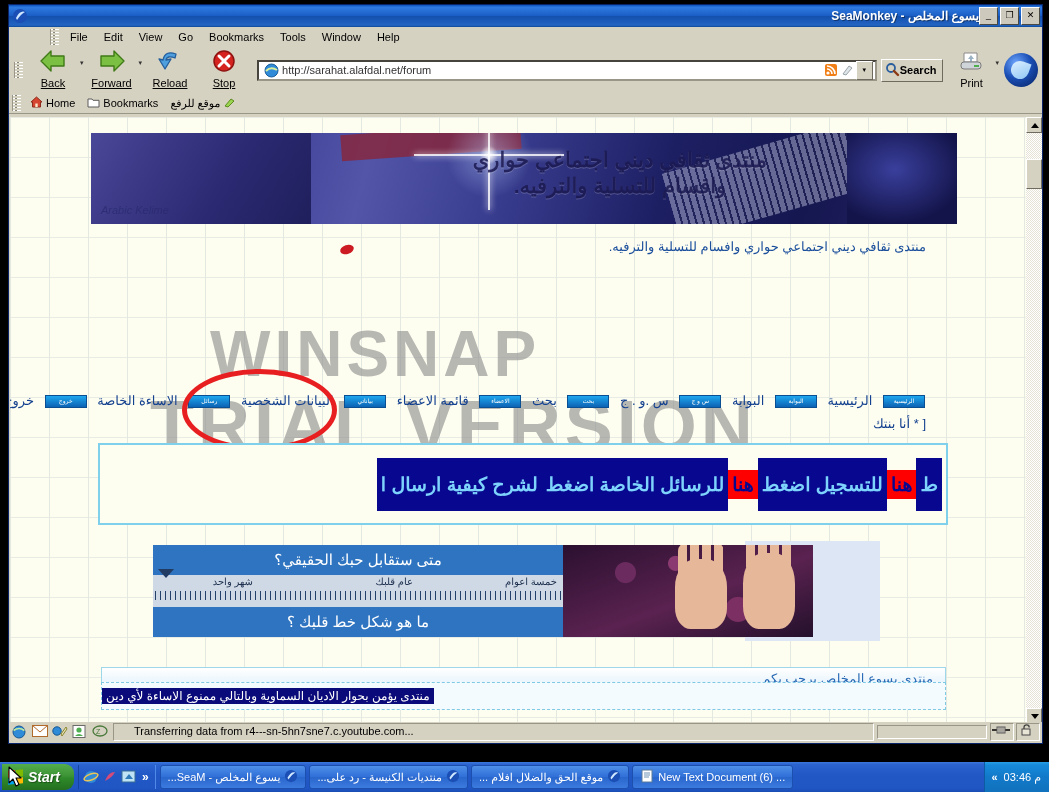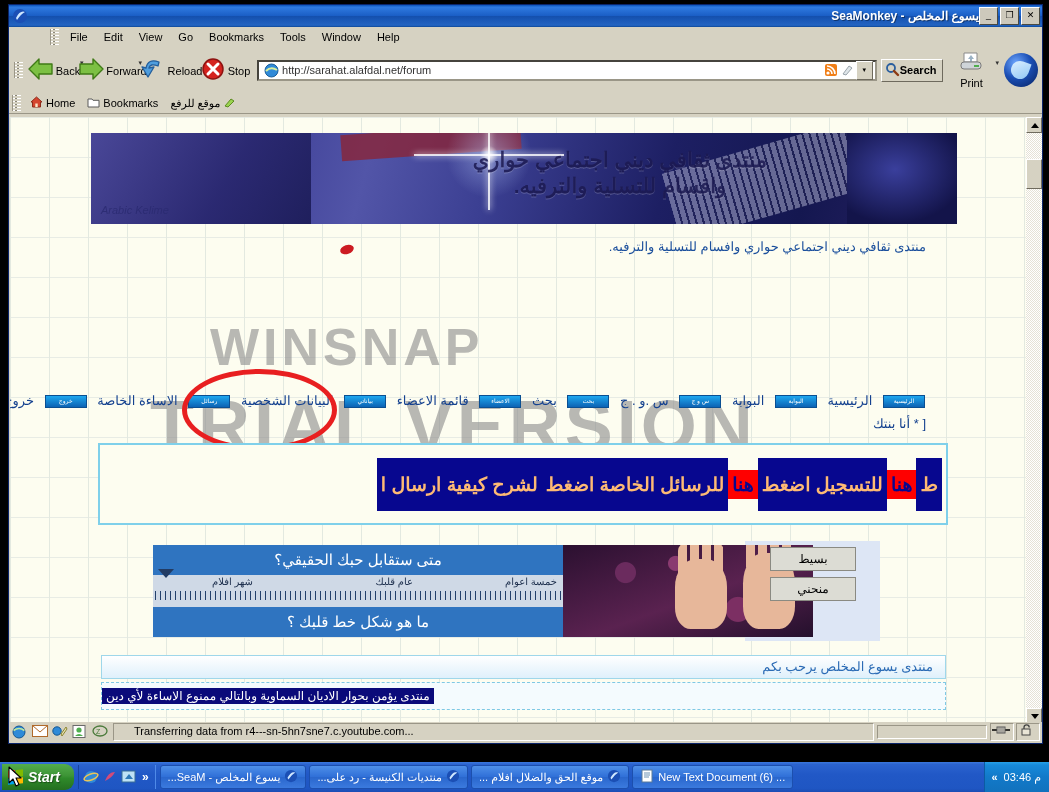--- a/index.html
+++ b/index.html
@@ -26,21 +26,21 @@
   #menubar{height:20px;background:#d6d2c2;display:flex;align-items:center;border-bottom:0;margin-left:38px;}
   .gripper{width:8px;height:16px;margin:0 3px;background:
       repeating-linear-gradient(to bottom,#fff 0 1px,transparent 1px 3px);
       border-left:1px solid #9a9687;position:relative;}
   .gripper:before{content:"";position:absolute;left:2px;top:0;width:2px;height:100%;
       background:repeating-linear-gradient(to bottom,#8b8778 0 1px,transparent 1px 3px);}
   .menu-item{padding:2px 8px;font-size:11px;color:#000;}
 
   
   #navbar{height:46px;background:#d6d2c2;display:flex;align-items:center;padding-left:2px;}
-  .tb-tool{width:54px;height:44px;display:flex;align-items:center;justify-content:center;}
+  .tb-tool{width:54px;height:44px;display:flex;flex-direction:column;align-items:center;text-decoration:underline;}
   .tb-tool .lbl{font-size:11px;color:#000;margin-top:1px;}
   .tb-drop{font-size:7px;color:#333;align-self:center;margin:0 1px 14px 0;}
   .arrow-ico{width:30px;height:26px;}
   #urlbar{flex:1 1 auto;height:21px;margin:0 4px 0 6px;background:#fff;border:2px inset #9a9687;
           display:flex;align-items:center;padding:0 2px;box-sizing:border-box;}
   #urlbar .favicon{width:15px;height:15px;margin:0 3px;}
   #urlbar .url{flex:1 1 auto;font-size:11px;color:#333;white-space:nowrap;overflow:hidden;}
   .rssico{width:14px;height:14px;margin-right:2px;}
   .urldrop{width:15px;height:17px;background:#d6d2c2;border:1px solid;border-color:#fff #6e6a5d #6e6a5d #fff;
            font-size:7px;text-align:center;line-height:16px;}
@@ -98,29 +98,29 @@
      background:linear-gradient(to bottom,#1ea7ef,#0c63b4);border:1px solid #0a4f92;
      font-size:6px;color:#fff;text-align:center;line-height:11px;overflow:hidden;}
 
   
   #oval{position:absolute;left:172px;top:252px;width:155px;height:82px;border:5px solid #e81f20;
         border-radius:50%;box-sizing:border-box;}
 
   
   #wm1,#wm2{position:absolute;color:#8e8e8e;font-weight:bold;letter-spacing:4px;opacity:.62;
         font-family:"Liberation Sans",sans-serif;}
-  #wm1{left:200px;top:200px;font-size:52px;}
+  #wm1{left:200px;top:200px;font-size:64px;}
   #wm2{left:140px;top:268px;font-size:72px;}
 
   
   #bluebar{position:absolute;left:88px;top:326px;width:850px;height:82px;background:#fdfdf0;
         border:2px solid #7fd0ea;box-sizing:border-box;padding:4px;}
   #bluebar .inner{height:100%;background:#fdfdf0;display:flex;align-items:center;justify-content:flex-start;
         direction:rtl;}
-  .bb-seg{background:#07078f;color:#fdba74;font-size:19px;font-weight:bold;padding:15px 4px;white-space:nowrap;}
+  .bb-seg{background:#07078f;color:#7dd3fc;font-size:19px;font-weight:bold;padding:15px 4px;white-space:nowrap;}
   .bb-hot{background:#ff0000;color:#07078f;font-size:19px;font-weight:bold;padding:3px 4px;}
 
   
   #flash{position:absolute;left:143px;top:428px;width:660px;height:92px;background:#e8eef8;overflow:hidden;}
   #flash .hands{position:absolute;right:0;top:0;width:250px;height:92px;
         background:radial-gradient(circle at 25% 30%,#6b2b5e 0 10px,transparent 11px),
                    radial-gradient(circle at 70% 70%,#7c2f63 0 12px,transparent 13px),
                    radial-gradient(circle at 45% 20%,#8a3a70 0 7px,transparent 8px),
                    linear-gradient(160deg,#2b1030,#5a2250 55%,#24102c);}
   #flash .palm{position:absolute;top:8px;width:52px;height:76px;background:#e7b79a;border-radius:40% 40% 30% 30%;}
@@ -137,21 +137,21 @@
         background:repeating-linear-gradient(to right,#23406b 0 1px,transparent 1px 5px);}
   #flash .slab{position:absolute;top:1px;direction:rtl;font-size:10px;color:#1d2f4d;}
   #flash .marker{position:absolute;left:5px;top:-6px;width:0;height:0;border-left:8px solid transparent;
         border-right:8px solid transparent;border-top:9px solid #223b63;}
   #opts{position:absolute;left:760px;top:430px;width:86px;}
   #opts .opt{height:22px;margin-bottom:6px;background:#dcdcd4;border:1px solid #8a8a82;
         display:flex;align-items:center;justify-content:center;font-size:12px;color:#000;direction:rtl;}
   #flashbg{position:absolute;left:735px;top:424px;width:135px;height:100px;background:#dde6f5;}
 
   
-  #welcome{position:absolute;left:91px;top:538px;width:845px;height:24px;
+  #welcome{position:absolute;left:91px;top:550px;width:845px;height:24px;
         background:linear-gradient(to bottom,#ffffff,#dff0fb);border:1px solid #9fd7ea;box-sizing:border-box;
         direction:rtl;color:#2b6bb5;font-size:13px;padding:3px 12px 0 0;}
   #notice{position:absolute;left:91px;top:565px;width:845px;height:28px;background:#f4fbfe;
         border:1px dashed #7fc9e4;box-sizing:border-box;display:flex;align-items:center;}
   #notice .hl{background:#0a0a7a;color:#fff;font-size:12px;padding:1px 4px;direction:rtl;}
 
   
   #vscroll{position:absolute;right:0;top:112px;width:16px;height:607px;background:
         repeating-conic-gradient(#e6e2d6 0 25%,#ffffff 0 50%) 0 0/2px 2px;}
   .sb-btn{width:16px;height:16px;background:#d6d2c2;border:1px solid;border-color:#fff #6e6a5d #6e6a5d #fff;
@@ -417,29 +417,25 @@
                 <span class="fingers"></span>
               </span>
             <span class="palm a">
                 <span class="fingers"></span>
               </span>
           </div>
           <div class="qtop">متى ستقابل حبك الحقيقي؟</div>
           <div class="scale">
             <span class="slab" style="right:6px">خمسة اعوام</span>
             <span class="slab" style="right:150px">عام قلبك</span>
-            <span class="slab" style="right:310px">شهر افلام</span>
+            <span class="slab" style="right:310px">شهر واحد</span>
             <span class="ticks"></span>
             <span class="marker"></span>
           </div>
           <div class="qbot">ما هو شكل خط قلبك ؟</div>
-        </div>
-        <div id="opts">
-          <div class="opt">بسيط</div>
-          <div class="opt">منحني</div>
         </div>
 
         <div id="welcome">منتدى يسوع المخلص يرحب بكم</div>
         <div id="notice">
           <span class="hl">منتدى يؤمن بحوار الاديان السماوية وبالتالي ممنوع الاساءة لأي دين</span>
         </div>
 
       </div>
     </div>
 

